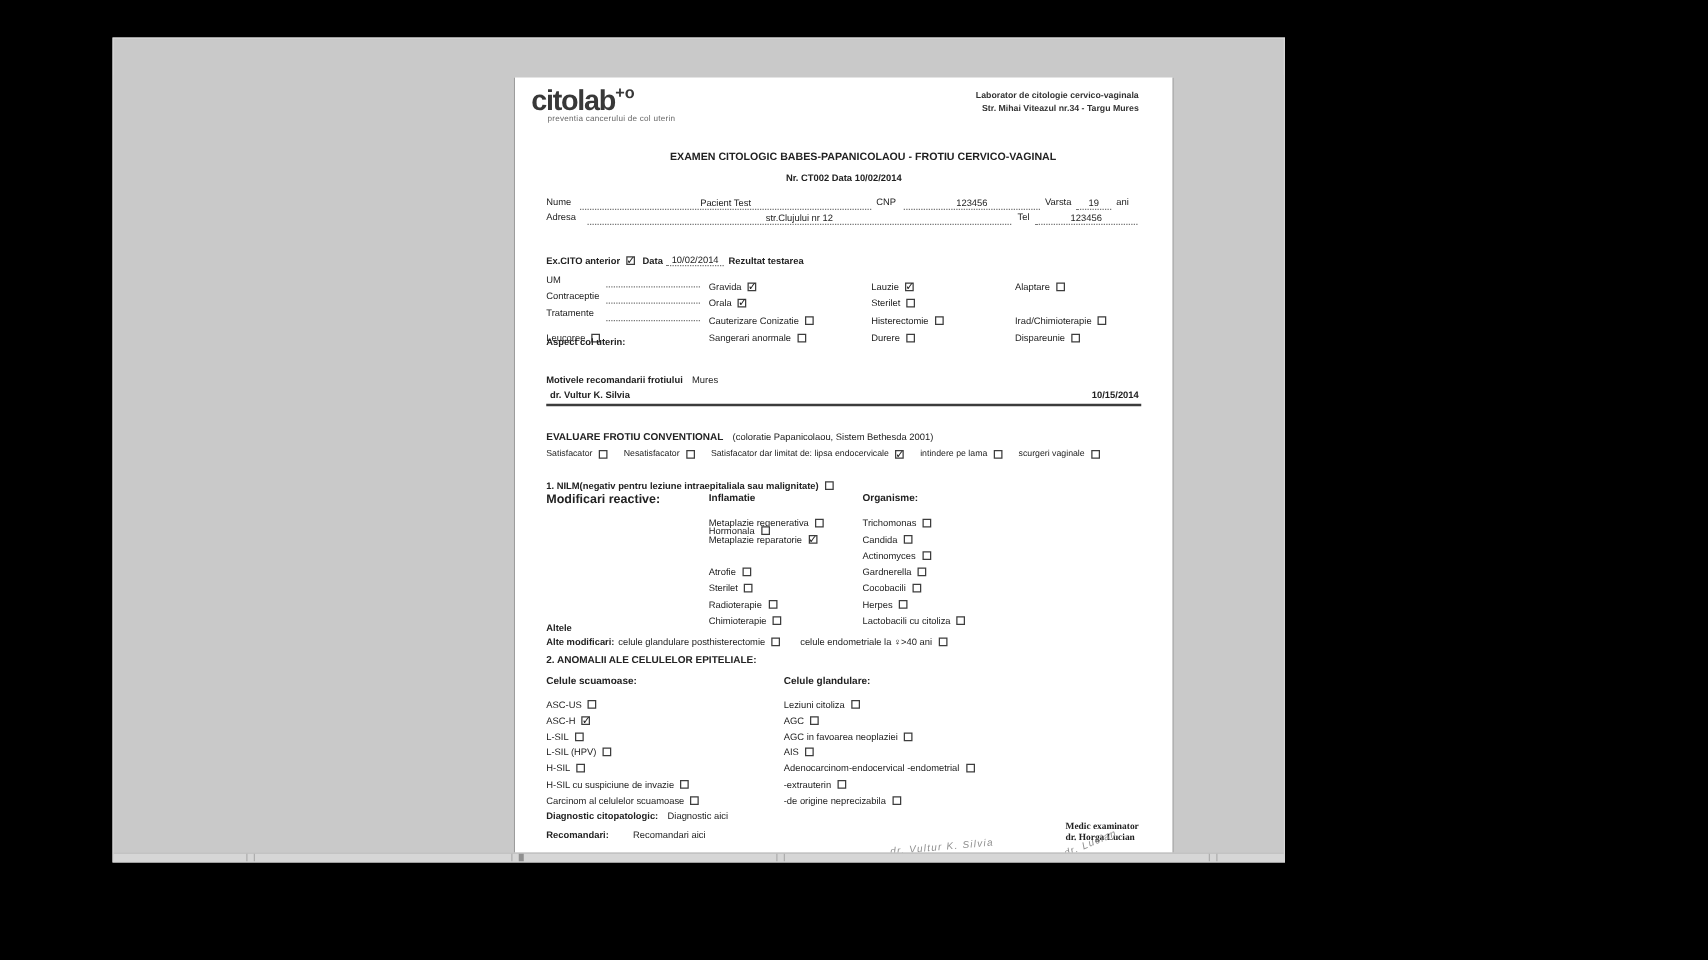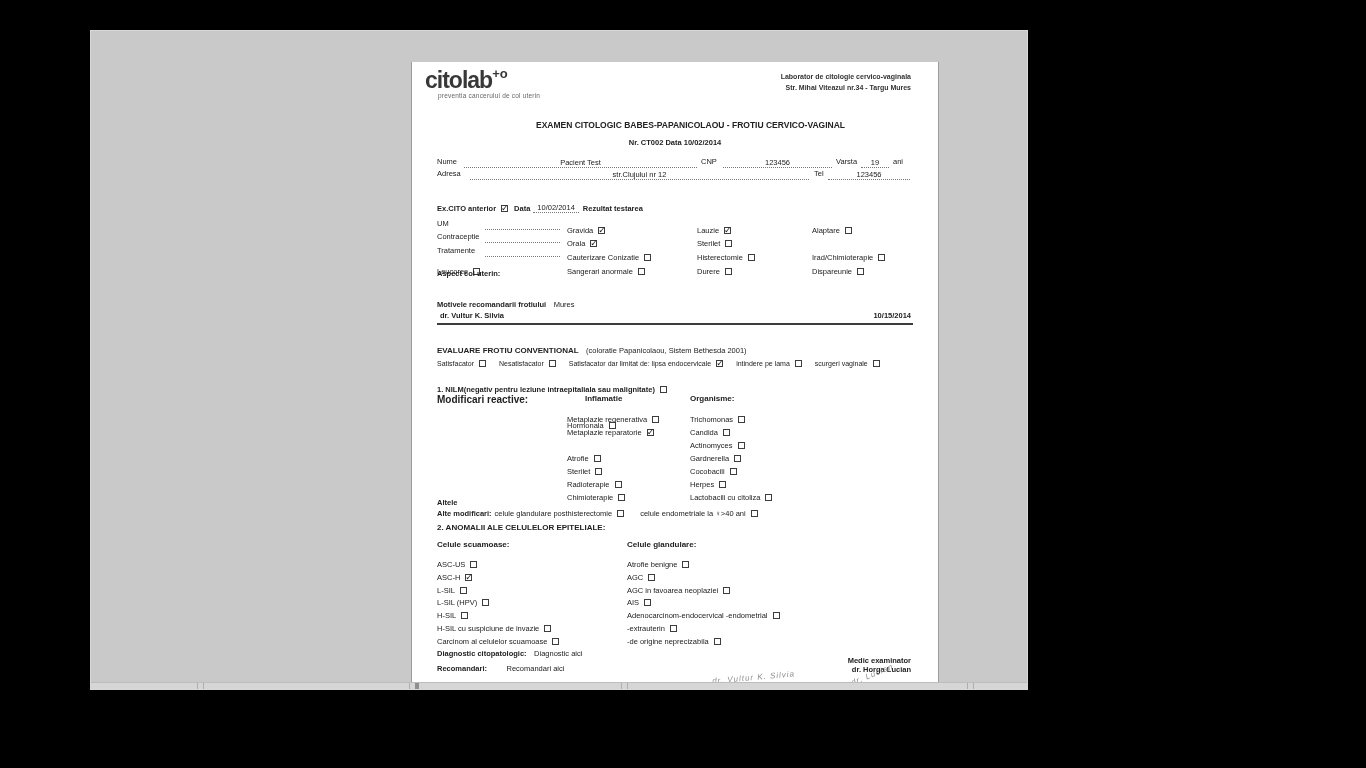--- a/index.html
+++ b/index.html
@@ -132,21 +132,21 @@
         <span class="t" style="font-size:7px; margin-left:13px;">intindere pe lama</span>
           <span class="cb"></span>
         <span class="t" style="font-size:7px; margin-left:13px;">scurgeri vaginale</span>
           <span class="cb"></span>
       </div>
       <div class="abs" style="left:25px; top:316px;">
         <span class="t b">1. NILM(negativ pentru leziune intraepitaliala sau malignitate)</span><span class="cb"></span>
       </div>
 
       <div class="abs t b" style="left:25px; top:332px; font-size:10px;">Modificari reactive:</div>
-      <div class="abs t b" style="left:173px; top:332px; font-size:8px;">Inflamatie</div>
+      <div class="abs t b" style="left:155px; top:332px; font-size:8px;">Inflamatie</div>
       <div class="abs t b" style="left:278px; top:332px; font-size:8px;">Organisme:</div>
 
       <div class="abs" style="left:155px; top:346px;"><span class="t">Metaplazie regenerativa</span><span class="cb"></span></div>
       <div class="abs" style="left:155px; top:359px;"><span class="t">Metaplazie reparatorie</span><span class="cb checked"></span></div>
       <div class="abs" style="left:155px; top:352px;"><span class="t">Hormonala</span><span class="cb"></span></div>
       <div class="abs" style="left:155px; top:385px;"><span class="t">Atrofie</span><span class="cb"></span></div>
       <div class="abs" style="left:155px; top:398px;"><span class="t">Sterilet</span><span class="cb"></span></div>
       <div class="abs" style="left:155px; top:411px;"><span class="t">Radioterapie</span><span class="cb"></span></div>
       <div class="abs" style="left:155px; top:424px;"><span class="t">Chimioterapie</span><span class="cb"></span></div>
 
@@ -172,37 +172,37 @@
       <div class="abs t b" style="left:215px; top:478px; font-size:8px;">Celule glandulare:</div>
 
       <div class="abs" style="left:25px; top:491px;"><span class="t">ASC-US</span><span class="cb"></span></div>
       <div class="abs" style="left:25px; top:504px;"><span class="t">ASC-H</span><span class="cb checked"></span></div>
       <div class="abs" style="left:25px; top:517px;"><span class="t">L-SIL</span><span class="cb"></span></div>
       <div class="abs" style="left:25px; top:529px;"><span class="t">L-SIL (HPV)</span><span class="cb"></span></div>
       <div class="abs" style="left:25px; top:542px;"><span class="t">H-SIL</span><span class="cb"></span></div>
       <div class="abs" style="left:25px; top:555px;"><span class="t">H-SIL cu suspiciune de invazie</span><span class="cb"></span></div>
       <div class="abs" style="left:25px; top:568px;"><span class="t">Carcinom al celulelor scuamoase</span><span class="cb"></span></div>
 
-      <div class="abs" style="left:215px; top:491px;"><span class="t">Atrofie benigne</span><span class="cb"></span></div>
+      <div class="abs" style="left:215px; top:491px;"><span class="t">Leziuni citoliza</span><span class="cb"></span></div>
       <div class="abs" style="left:215px; top:504px;"><span class="t">AGC</span><span class="cb"></span></div>
       <div class="abs" style="left:215px; top:517px;"><span class="t">AGC in favoarea neoplaziei</span><span class="cb"></span></div>
       <div class="abs" style="left:215px; top:529px;"><span class="t">AIS</span><span class="cb"></span></div>
       <div class="abs" style="left:215px; top:542px;"><span class="t">Adenocarcinom-endocervical -endometrial</span><span class="cb"></span></div>
       <div class="abs" style="left:215px; top:555px;"><span class="t">-extrauterin</span><span class="cb"></span></div>
       <div class="abs" style="left:215px; top:568px;"><span class="t">-de origine neprecizabila</span><span class="cb"></span></div>
 
       <div class="abs" style="left:25px; top:580px;">
         <span class="t b">Diagnostic citopatologic:</span>
         <span class="t" style="margin-left:3px;">Diagnostic aici</span>
       </div>
       <div class="abs" style="left:25px; top:595px;">
         <span class="t b">Recomandari:</span>
         <span class="t" style="margin-left:15px;">Recomandari aici</span>
       </div>
-      <div class="abs" style="right:27px; top:594px; text-align:right;">
+      <div class="abs" style="right:27px; top:594px; font-family:Liberation Serif, serif;">
         <div class="t b">Medic examinator</div>
         <div class="t b">dr. Horga Lucian</div>
       </div>
       <div class="sig" style="left:300px; top:611px; transform:rotate(-5deg);">dr. Vultur K. Silvia</div>
       <div class="sig" style="left:438px; top:608px; transform:rotate(-22deg);">dr. Lucian</div>
 
     </div>
   </div>
 
   <div class="bottom-strip">

